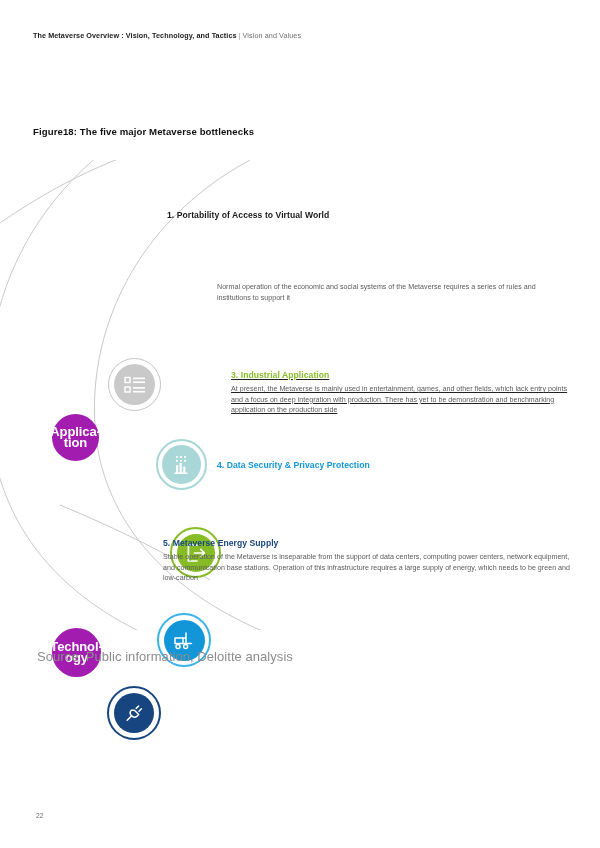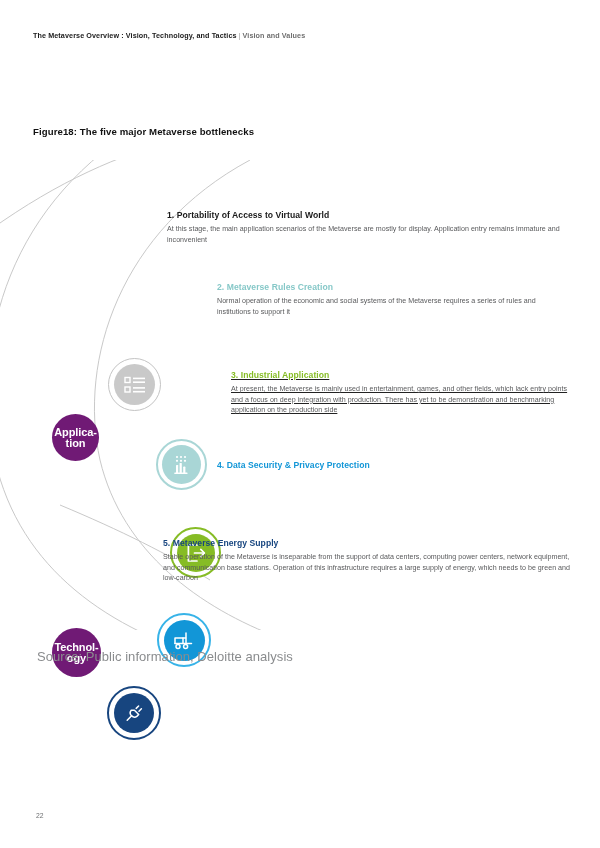--- a/index.html
+++ b/index.html
@@ -10,38 +10,38 @@
   }
   .page{position:absolute;inset:0;}
 
   
   .runhead{
     position:absolute;left:33px;top:31px;
     font-size:7.2px;letter-spacing:.1px;white-space:nowrap;
   }
   .runhead .bold{font-weight:bold;color:#1a1a1a;text-align:center;}
   .runhead .sep{color:#9b9b9b;font-weight:normal;margin:0 2px;}
-  .runhead .sub{color:#6f6f6f;font-weight:bold;}
+  .runhead .sub{color:#6f6f6f;font-weight:normal;}
 
   
   .fig-title{
     position:absolute;left:33px;top:126px;
     font-size:9.6px;font-weight:bold;color:#111;letter-spacing:.1px;
   }
 
   
   .diagram{position:absolute;left:0;top:160px;width:600px;height:470px;}
   .arcs{position:absolute;left:0;top:0;width:600px;height:470px;}
 
   
   .kw{
     position:absolute;border-radius:50%;
-    background:#701a75;color:#fff;
+    background:#a21caf;color:#fff;
     display:flex;align-items:center;justify-content:center;
-    text-align:center;font-weight:bold;font-size:11px;line-height:10.5px;
+    text-align:center;font-weight:bold;font-size:13px;line-height:10.5px;
     letter-spacing:-.1px;
   }
   .kw span{display:block;}
 
   
   .iconwrap{position:absolute;border-radius:50%;
     display:flex;align-items:center;justify-content:center;background:#fff;}
   .iconwrap .ring{
     position:absolute;inset:0;border-radius:50%;
     box-sizing:border-box;
@@ -185,25 +185,23 @@
             <line x1="4.2" y1="18.2" x2="8.6" y2="13.8"></line>
           </g>
         </svg>
       </div>
     </div>
 
   </div>
 
   <div class="item" style="left:167px;top:210px;width:405px;">
     <h3 style="color:#1a1a1a;">1. Portability of Access to Virtual World</h3>
-    <p>At this stage, the main application scenarios of the Metaverse are mostly for display. Application entry remains immature and inconvenient</p>
   </div>
 
   <div class="item" style="left:217px;top:282px;width:350px;">
-    <h3 style="color:#86c8c8;">2. Metaverse Rules Creation</h3>
     <p>Normal operation of the economic and social systems of the Metaverse requires a series of rules and institutions to support it</p>
   </div>
 
   <div class="item" style="left:231px;top:370px;width:342px;text-decoration:underline;">
     <h3 style="color:#86bc25;">3. Industrial Application</h3>
     <p>At present, the Metaverse is mainly used in entertainment, games, and other fields, which lack entry points and a focus on deep integration with production. There has yet to be demonstration and benchmarking application on the production side</p>
   </div>
 
   <div class="item" style="left:217px;top:460px;width:344px;">
     <h3 style="color:#1296d7;">4. Data Security &amp; Privacy Protection</h3>

